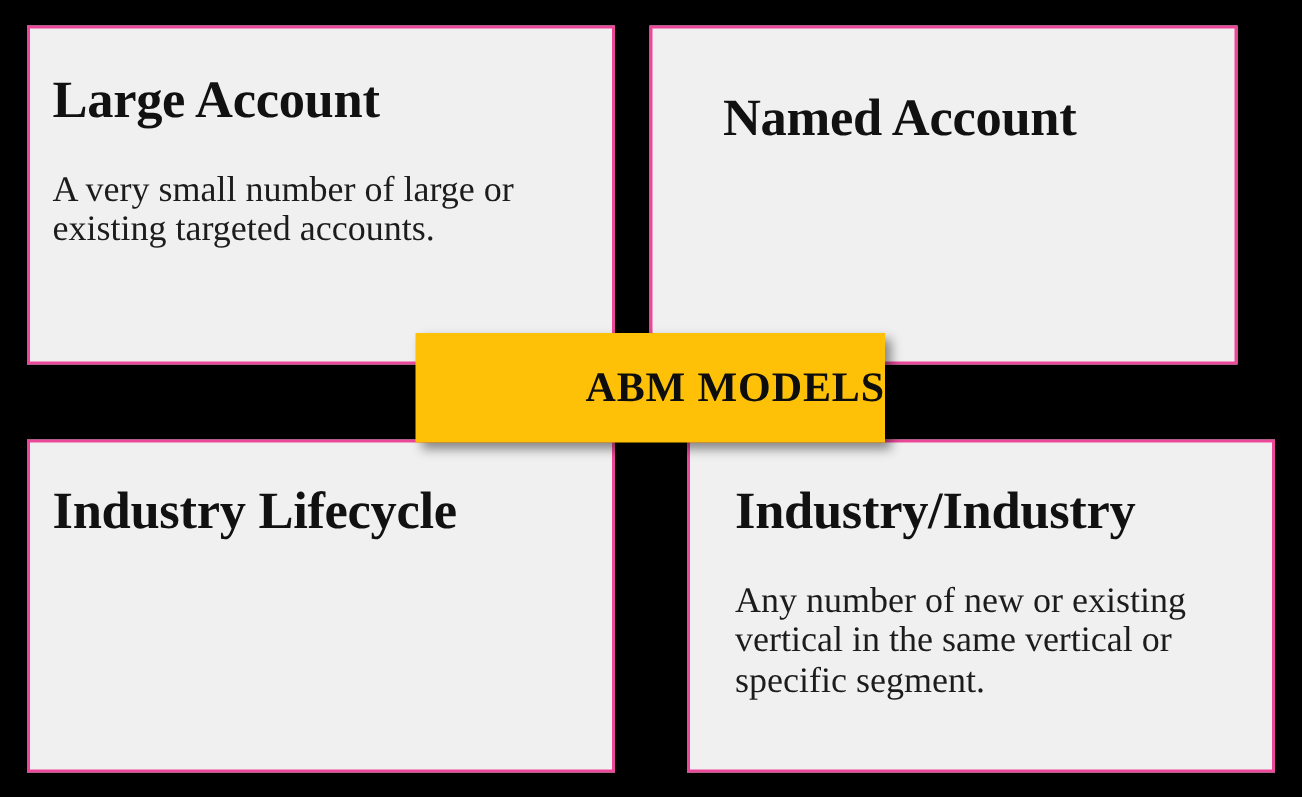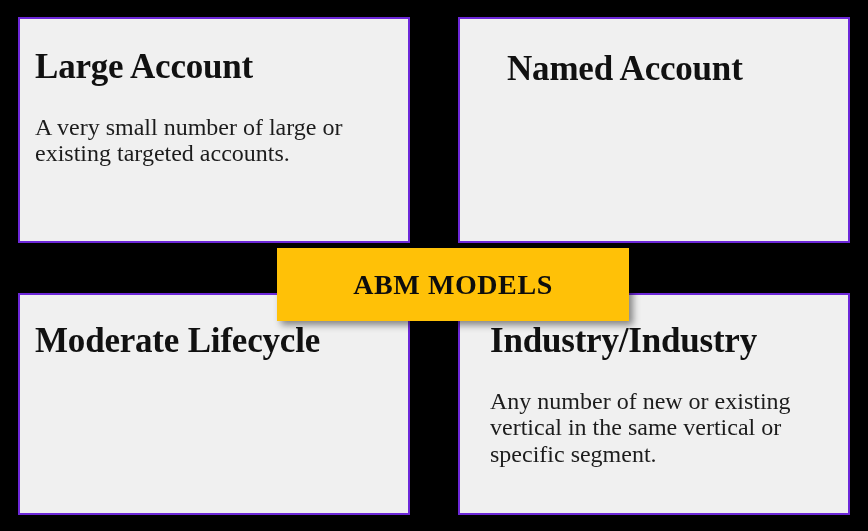--- a/index.html
+++ b/index.html
@@ -22,36 +22,36 @@
   }
 
   .grid {
     position: absolute;
     inset: 0;
   }
 
   .card {
     position: absolute;
     background: #f0f0f0;
-    border: 2px solid #6d28d9;
+    border: 2px solid #ec4899;
     box-sizing: border-box;
     box-shadow: 3px 3px 6px rgba(0,0,0,0.55);
     overflow: hidden;
   }
 
   
   .card-tl {
     left: 18px;  top: 17px;
     width: 392px; height: 226px;
     padding: 30px 24px 18px 15px;
   }
   .card-tr {
-    left: 458px; top: 17px;
+    left: 433px; top: 17px;
     width: 392px; height: 226px;
-    padding: 32px 24px 18px 47px;
+    padding: 42px 24px 18px 47px;
   }
   .card-bl {
     left: 18px;  top: 293px;
     width: 392px; height: 222px;
     padding: 28px 24px 18px 15px;
   }
   .card-br {
     left: 458px; top: 293px;
     width: 392px; height: 222px;
     padding: 28px 24px 18px 30px;
@@ -76,29 +76,28 @@
     color: #1c1c1c;
     margin: 0;
     max-width: 310px;
   }
 
   
   .center-badge {
     position: absolute;
     left: 277px;
     top: 222px;
-    width: 352px;
+    width: 313px;
     height: 73px;
     background: #ffc107;
     box-shadow: 4px 4px 7px rgba(0,0,0,0.45);
     display: flex;
     align-items: center;
-    justify-content: center;
+    justify-content: flex-end;
     z-index: 5;
-    margin-top: 26px;
   }
 
   .center-badge-label {
     font-family: "Liberation Serif", "DejaVu Serif", serif;
     font-weight: bold;
     font-size: 28px;
     letter-spacing: 0.6px;
     color: #0d0d0d;
     white-space: nowrap;
   }
@@ -113,21 +112,21 @@
     <div class="card card-tl">
       <h2 class="card-title">Large Account</h2>
       <p class="card-body">A very small number of large or existing targeted accounts.</p>
     </div>
 
     <div class="card card-tr">
       <h2 class="card-title">Named Account</h2>
     </div>
 
     <div class="card card-bl">
-      <h2 class="card-title">Moderate Lifecycle</h2>
+      <h2 class="card-title">Industry Lifecycle</h2>
     </div>
 
     <div class="card card-br">
       <h2 class="card-title">Industry/Industry</h2>
       <p class="card-body">Any number of new or existing vertical in the same vertical or specific segment.</p>
     </div>
 
   </div>
 
   <div class="center-badge">

